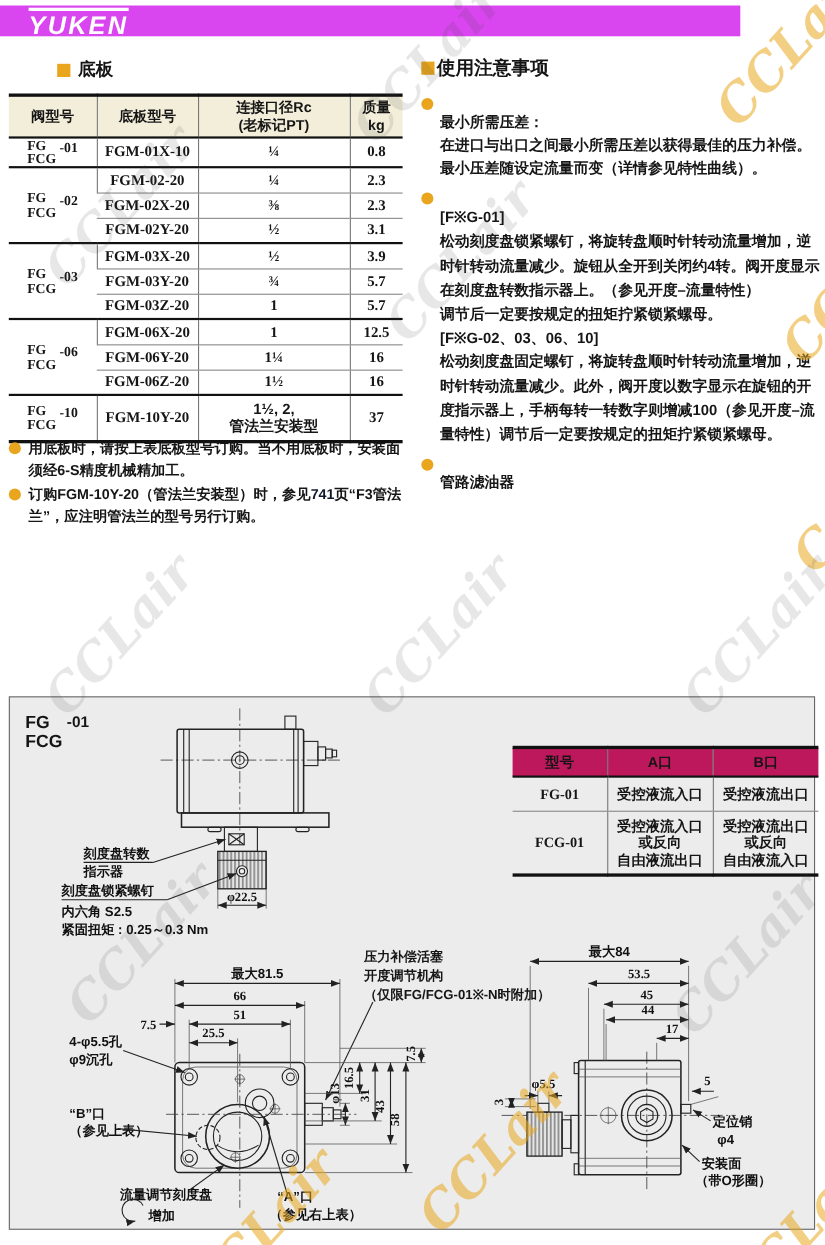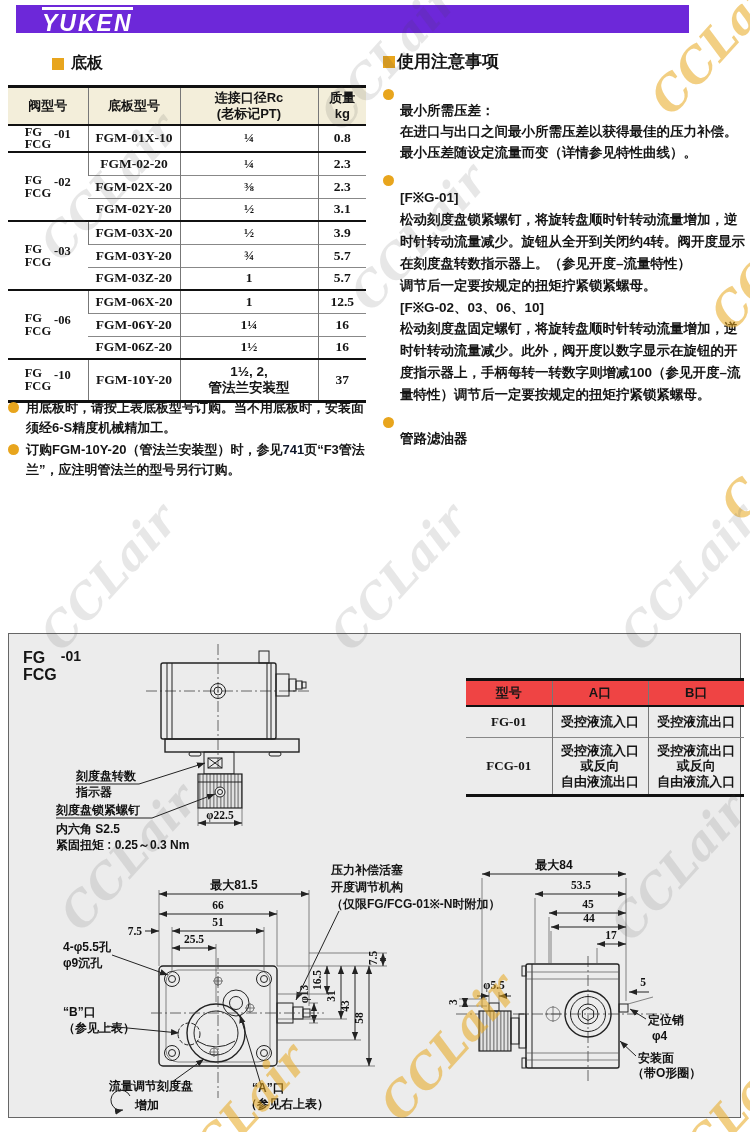--- a/index.html
+++ b/index.html
@@ -6,21 +6,21 @@
   html,body { width:750px; height:1132px; }
   body { position:relative; background:#fff; font-family:"Liberation Sans", sans-serif; color:#151515; overflow:hidden; }
 
   
   .wm { position:absolute; font-family:"DejaVu Serif", serif; font-style:italic; font-weight:bold;
         font-size:46px; transform:rotate(-48deg); pointer-events:none; z-index:6; white-space:nowrap; }
   .wm.g { color:rgba(70,70,70,0.13); }
   .wm.y { color:rgba(232,167,30,0.55); }
 
   
-  .banner { position:absolute; left:16px; top:5px; width:673px; height:28px; background:#6d28d9; z-index:1; }
+  .banner { position:absolute; left:0; top:5px; width:673px; height:28px; background:#d946ef; z-index:1; }
   .logo { position:absolute; left:26px; top:2px; font-size:23px; font-weight:bold; font-style:italic;
           color:#fff; letter-spacing:2px; border-top:3px solid #fff; padding-top:0px; }
 
   .sec-head { position:absolute; display:flex; align-items:center; gap:7px; font-weight:bold; font-size:16px; z-index:2;margin-left:44px; }
   .sq { width:12px; height:12px; background:#E8A51D; flex:none; }
 
   
   table { border-collapse:collapse; }
   .tbl { position:absolute; left:8px; top:85px; width:358px; table-layout:fixed;
          font-size:13px; font-weight:bold; text-align:center; z-index:2;
@@ -54,21 +54,21 @@
 
   
   .gbox { position:absolute; left:8px; top:633px; width:733px; height:485px; background:#ECECEC;
           border:1px solid #666; z-index:2; }
   .model { position:absolute; left:14px; top:16px; display:flex; gap:4px; font-weight:bold; }
   .model .stack { font-size:16px; line-height:1.05; }
   .model .sfx { font-size:14px; top:-2px; }
 
   .ptbl { position:absolute; left:457px; top:44px; width:278px; text-align:center; font-weight:bold;
           font-size:13px; border-top:3px solid #111; border-bottom:3px solid #111; }
-  .ptbl th { background:#ef4444; height:26px; border-bottom:2.5px solid #111; }
+  .ptbl th { background:#be185d; height:26px; border-bottom:2.5px solid #111; }
   .ptbl th + th, .ptbl td + td { border-left:1px solid #777; }
   .ptbl tr.r2 td { border-top:1px solid #888; }
   .ptbl td { height:32px; font-size:13px; white-space:pre-line; line-height:1.2; }
   .ptbl tr.r2 td { height:58px; }
   .ptbl td.m { font-family:"Liberation Serif", serif; font-size:13px; }
 
   .drw { position:absolute; }
   .drw text { font-weight:bold; fill:#111; }
   .lblcn { font-size:12px; font-family:"Liberation Sans", sans-serif; }
   .dimt { font-size:11.5px; font-family:"Liberation Serif", serif; }

